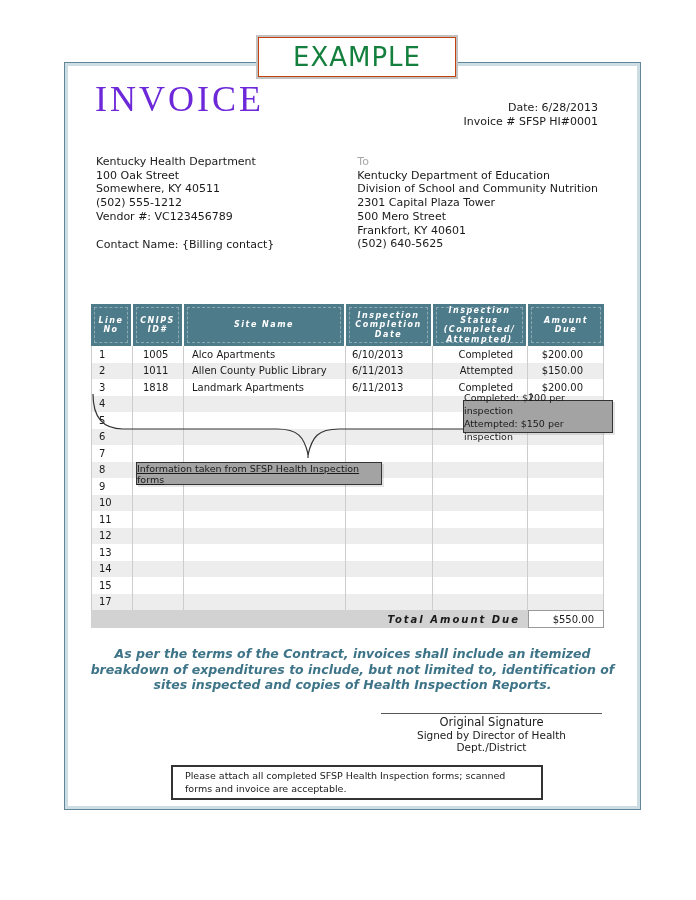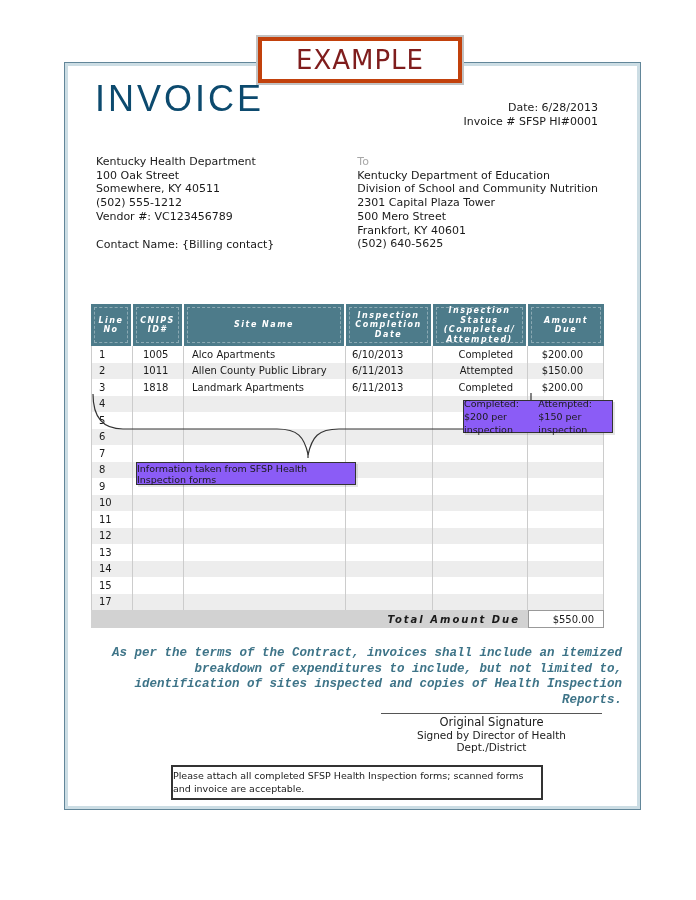--- a/index.html
+++ b/index.html
@@ -10,29 +10,29 @@
   }
   
   .page {
     position:absolute; left:64px; top:62px; width:577px; height:748px;
     background:#fff; border:1px solid #628699; box-sizing:border-box;
     box-shadow: inset 0 0 0 3px #ccdde4;
   }
   
   .example-box {
     position:absolute; left:258px; top:37px; width:196px; height:38px;
-    background:#fff; border:4px solid #c2410c; box-shadow:0 0 0 2px #c2c2c2;
+    background:#fff; border:1px solid #c2410c; box-shadow:0 0 0 2px #c2c2c2;
     display:flex; align-items:center; justify-content:center;
-    font-size:26px; letter-spacing:1px; color:#7f1d1d; z-index:6;
+    font-size:26px; letter-spacing:1px; color:#15803d; z-index:6;
   }
   
   .invoice-title {
     position:absolute; left:30px; top:18px;
-    font-family:Liberation Sans, sans-serif; font-size:36px; line-height:36px;
-    color:#0c4a6e; letter-spacing:3px;
+    font-family:Liberation Serif, serif; font-size:36px; line-height:36px;
+    color:#6d28d9; letter-spacing:3px;
   }
   .meta {
     position:absolute; right:42px; top:38px; text-align:right;
     font-size:11px; line-height:14px;
   }
   
   .from-block { position:absolute; left:31px; top:92px; font-size:11px; line-height:13.7px; }
   .from-contact { margin-top:14px; }
   .to-block { position:absolute; right:42px; top:92px; text-align:left; font-size:11px; line-height:13.7px; }
   .to-label { color:#a8a8a8; }
@@ -67,37 +67,37 @@
     display:flex; align-items:center; justify-content:flex-end; padding-right:8px;
     font-size:10px; font-weight:bold; font-style:italic; letter-spacing:2px;
   }
   .total-cell {
     width:76px; box-sizing:border-box; background:#fff; border:1px solid #999;
     display:flex; align-items:center; justify-content:flex-end; padding-right:9px; font-size:10px;
   }
   
   .leader-svg { position:absolute; left:0; top:0; width:577px; height:748px; pointer-events:none; z-index:3; }
   .callout {
-    position:absolute; background:#8b5cf6; border:1px solid #333; box-sizing:border-box;
+    position:absolute; background:#a3a3a3; border:1px solid #333; box-sizing:border-box;
     box-shadow:2px 2px 0 rgba(0,0,0,0.10); z-index:4; font-size:9.5px;
-    display:flex; flex-direction:row; align-items:center; justify-content:center;
+    display:flex; flex-direction:column; align-items:center; justify-content:center;
   }
   .rates-callout { left:398px; top:337px; width:150px; height:33px; line-height:13px; }
-  .info-callout  { left:71px;  top:399px; width:220px; height:23px; }
+  .info-callout  { left:71px;  top:399px; width:246px; height:23px;text-decoration:underline; }
   
   .terms {
-    position:absolute; left:18px; right:18px; top:583px; text-align:right;
-    font-size:12.5px; font-weight:bold; font-style:italic; color:#3e7488; line-height:15.5px;font-family:Liberation Mono, monospace;
+    position:absolute; left:18px; right:18px; top:583px; text-align:center;
+    font-size:12.5px; font-weight:bold; font-style:italic; color:#3e7488; line-height:15.5px;
   }
   .sig { position:absolute; left:316px; top:650px; width:221px; border-top:1px solid #555; text-align:center; }
   .sig-line1 { font-size:11.5px; margin-top:1px; }
   .sig-line2 { font-size:10.5px; }
   .note-box {
     position:absolute; left:106px; top:702px; width:372px; box-sizing:border-box;
-    border:2px solid #333; background:#fff; font-size:9.5px; line-height:12.5px; padding:3px 0;
+    border:2px solid #333; background:#fff; font-size:9.5px; line-height:12.5px; padding:3px 12px;
   }
 </style>
 </head>
 <body>
 
 <div class="example-box">
   <span>EXAMPLE</span>
 </div>
 
 <div class="page">

